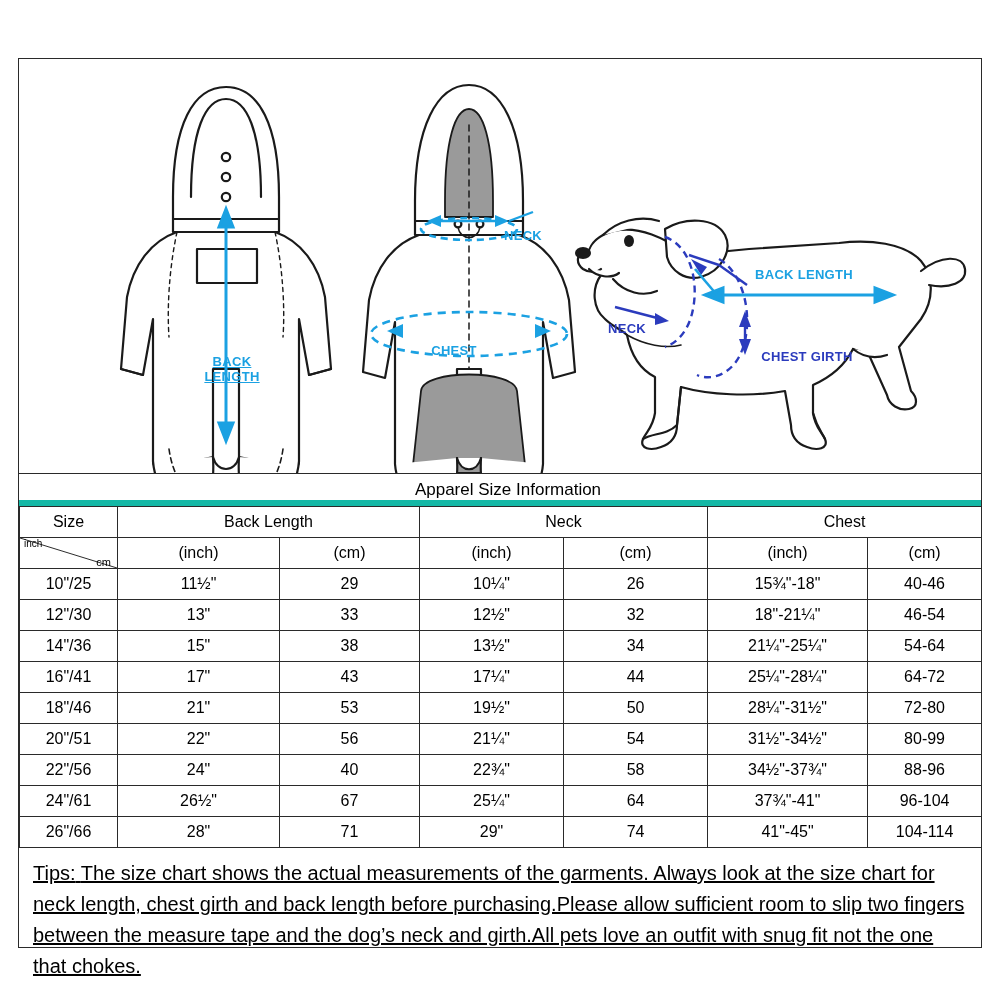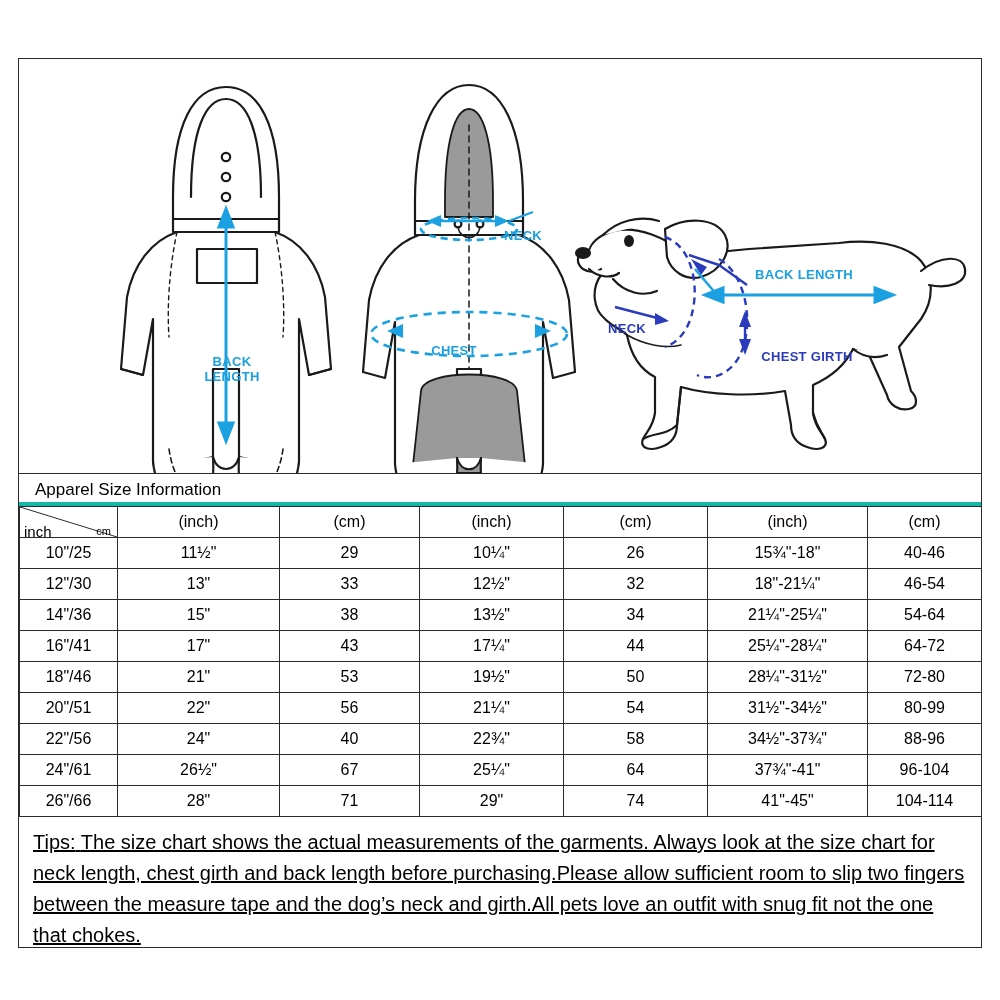--- a/index.html
+++ b/index.html
@@ -49,22 +49,23 @@
     font-size: 13px;
     letter-spacing: .3px;
     text-align: center;
   }
   
   .tbl-title {
     height: 32px;
     line-height: 32px;
     padding-left: 16px;
     font-size: 17px;
-    border-bottom: 4px solid #14b8a6;
+    border-bottom: 6px solid #14b8a6;
     box-sizing: border-box;
+    text-align: center;
   }
   table.size {
     border-collapse: collapse;
     width: 100%;
     table-layout: fixed;
     font-size: 16px;
   }
   table.size td, table.size th {
     border: 1px solid #2a2a2a;
     text-align: center;
@@ -79,22 +80,22 @@
     height: 30px;
     overflow: hidden;
   }
   .corner .diag {
     position: absolute;
     left: 0; top: 0;
     width: 100%; height: 100%;
   }
   .corner .u-in {
     position: absolute;
-    left: 4px; top: 16px;
-    font-size: 15px;
+    left: 4px; top: 0px;
+    font-size: 10px;
     text-align: right;
   }
   .corner .u-cm {
     position: absolute;
     right: 6px; bottom: 0px;
     font-size: 11px;
   }
   .tips {
     padding: 10px 14px 0 14px;
     font-size: 20px;
@@ -143,21 +144,21 @@
         <path d="M96 163 C88 200 86 240 88 268" stroke-width="1.4" stroke-dasharray="4 4"></path>
         <path d="M194 163 C202 200 204 240 202 268" stroke-width="1.4" stroke-dasharray="4 4"></path>
       </g>
 
       <g stroke="#1BA1E2" stroke-width="3" fill="#1BA1E2">
         <line x1="145" y1="152" x2="145" y2="360"></line>
         <polygon points="145,140 138,158 152,158"></polygon>
         <polygon points="145,372 138,354 152,354"></polygon>
       </g>
     </svg>
-    <div class="lbl-blue" style="left:168px; top:296px; width:90px;">BACK<br>LENGTH</div>
+    <div class="lbl-blue" style="left:168px; top:296px; width:90px;text-decoration:underline;">BACK<br>LENGTH</div>
 
     <svg class="illus" style="left:300px; top:10px;" width="300" height="404" viewBox="0 0 300 404">
       <g fill="#ffffff" stroke="#1a1a1a" stroke-width="2.2" stroke-linejoin="round" stroke-linecap="round">
 
         <path d="M96 132 C96 58 118 16 150 16 C182 16 204 58 204 132 L204 152 L96 152 Z"></path>
 
         <path d="M126 132 C126 72 136 40 150 40 C164 40 174 72 174 132 L174 148 L126 148 Z" fill="#9a9a9a" stroke="#1a1a1a" stroke-width="1.8"></path>
 
         <path d="M96 152 L204 152 L204 166 L96 166 Z"></path>
 
@@ -278,20 +279,26 @@
     <colgroup>
       <col style="width:98px">
         <col style="width:162px">
         <col style="width:140px">
       <col style="width:144px">
         <col style="width:144px">
         <col style="width:160px">
         <col style="width:114px">
     </colgroup>
     <tbody>
+      <tr class="head">
+        <td>Size</td>
+        <td colspan="2">Back Length</td>
+        <td colspan="2">Neck</td>
+        <td colspan="2">Chest</td>
+      </tr>
       <tr class="head">
         <td class="corner">
           <svg class="diag" viewBox="0 0 98 30" preserveAspectRatio="none">
             <line x1="0" y1="0" x2="98" y2="30" stroke="#2a2a2a" stroke-width="1"></line>
           </svg>
           <span class="u-in">inch</span>
           <span class="u-cm">cm</span>
         </td>
         <td>(inch)</td>
         <td>(cm)</td>

